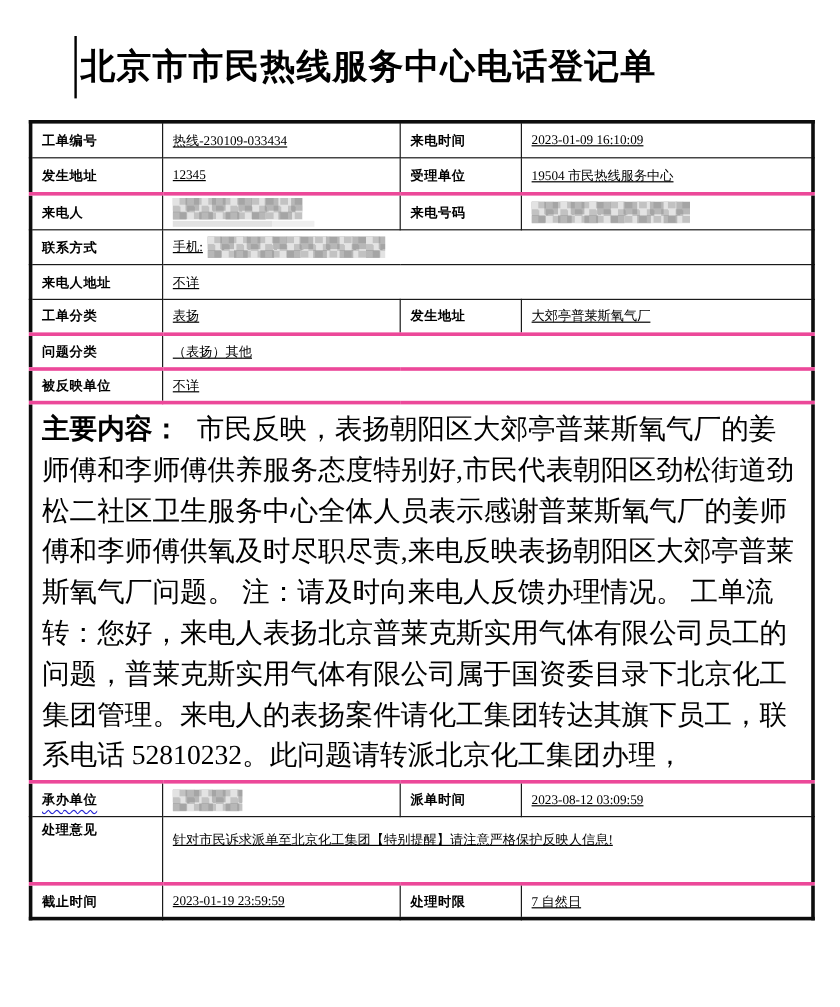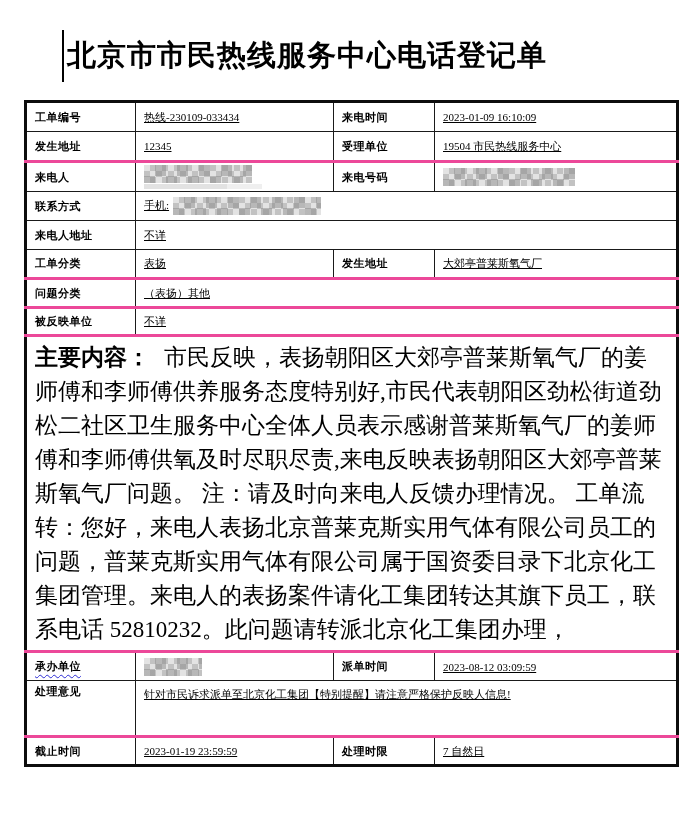--- a/index.html
+++ b/index.html
@@ -65,21 +65,21 @@
     line-height: 34px;
     font-size: 23px;
   }
   td.content-cell .content-label {
     font-family: "Liberation Sans", "DejaVu Sans", sans-serif;
     font-weight: 700;
     margin-right: 14px;
   }
   
   tr.h56 { height: 56px; }
-  td.wrap { white-space: normal; line-height: 20px; vertical-align: top; padding-top: 3px; margin-top: 24px; }
+  td.wrap { white-space: normal; line-height: 32px; vertical-align: top; padding-top: 3px; margin-top: 24px; }
   tr.h51 { height: 51px; }
   tr.top td { vertical-align: top; padding-top: 3px; }
   
   .redact {
     display: inline-block;
     height: 18px;
     vertical-align: middle;
     background:
       repeating-conic-gradient(rgba(130,130,130,0.45) 0% 25%, rgba(0,0,0,0) 0% 50%) 0 0 / 22px 22px,
       repeating-conic-gradient(#c2c2c2 0% 25%, #e3e3e3 0% 50%) 0 0 / 12px 12px;

